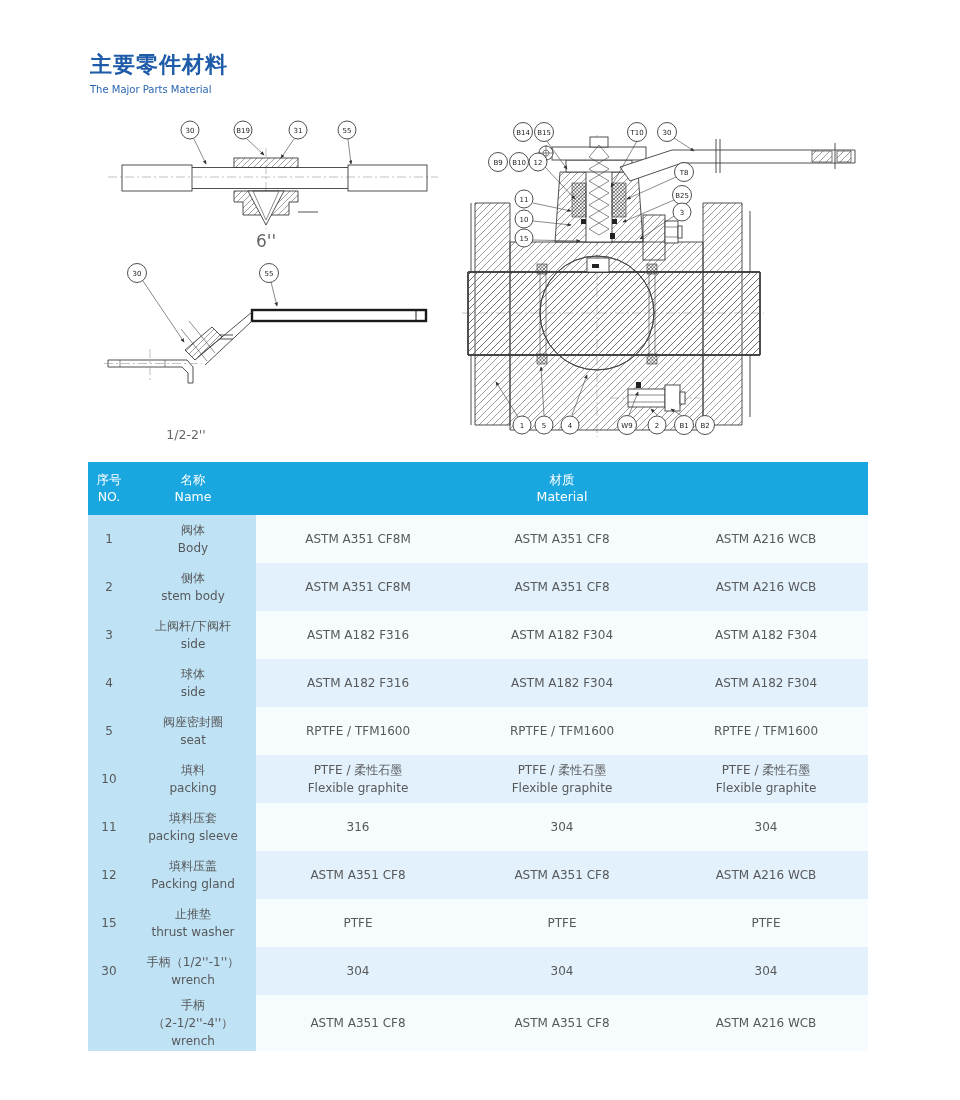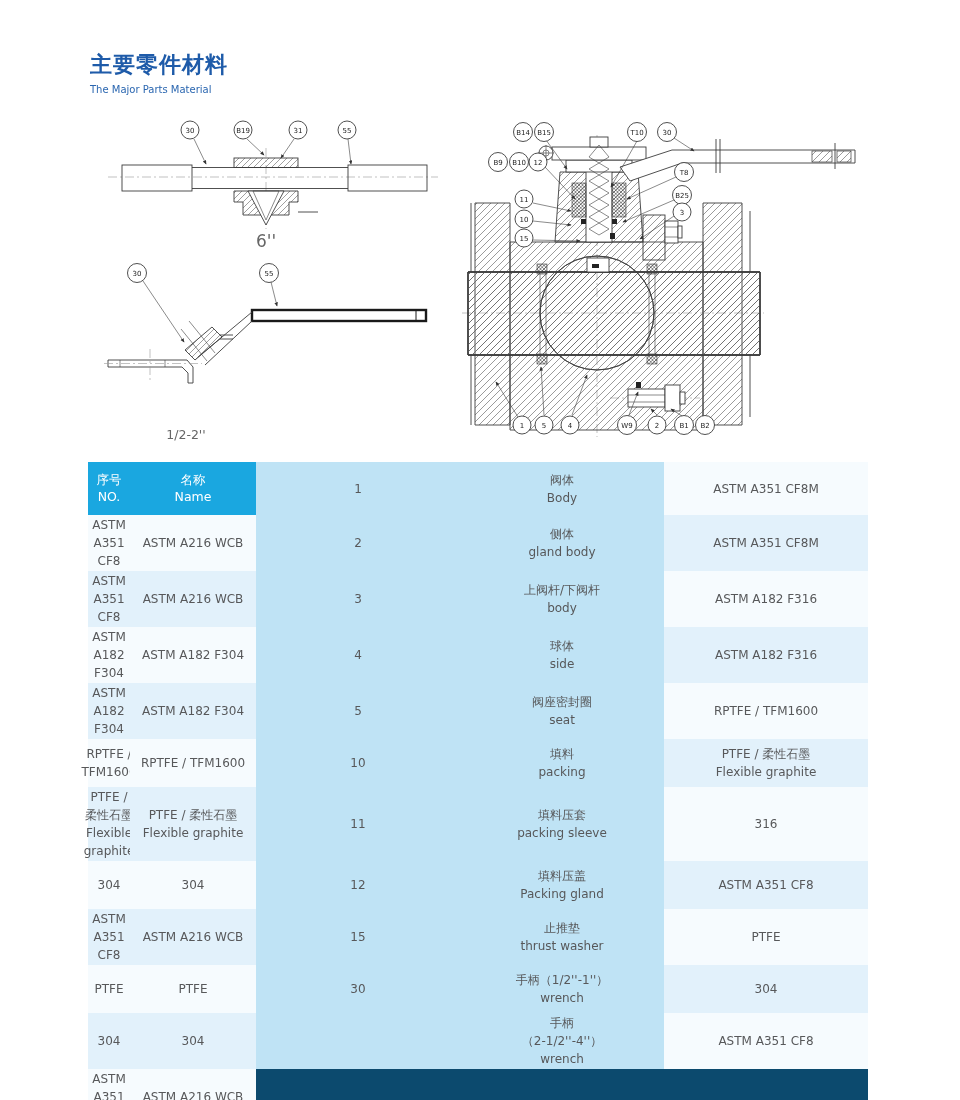--- a/index.html
+++ b/index.html
@@ -310,38 +310,40 @@
       <circle r="9.5"></circle>
         <text dy="2.5">B2</text>
       </g>
   </svg>
 
   <div class="tbl">
     <div class="th">序号
 NO.</div>
     <div class="th">名称
 Name</div>
+    <div class="th mat">材质
+Material</div>
 
     <div class="td no">1</div>
     <div class="td name">阀体
 Body</div>
     <div class="td mat">ASTM A351 CF8M</div>
     <div class="td mat">ASTM A351 CF8</div>
     <div class="td mat">ASTM A216 WCB</div>
 
     <div class="td no">2</div>
     <div class="td name">侧体
-gland body</div>
+stem body</div>
     <div class="td mat a">ASTM A351 CF8M</div>
     <div class="td mat a">ASTM A351 CF8</div>
     <div class="td mat a">ASTM A216 WCB</div>
 
     <div class="td no">3</div>
     <div class="td name">上阀杆/下阀杆
-body</div>
+side</div>
     <div class="td mat">ASTM A182 F316</div>
     <div class="td mat">ASTM A182 F304</div>
     <div class="td mat">ASTM A182 F304</div>
 
     <div class="td no">4</div>
     <div class="td name">球体
 side</div>
     <div class="td mat a">ASTM A182 F316</div>
     <div class="td mat a">ASTM A182 F304</div>
     <div class="td mat a">ASTM A182 F304</div>

